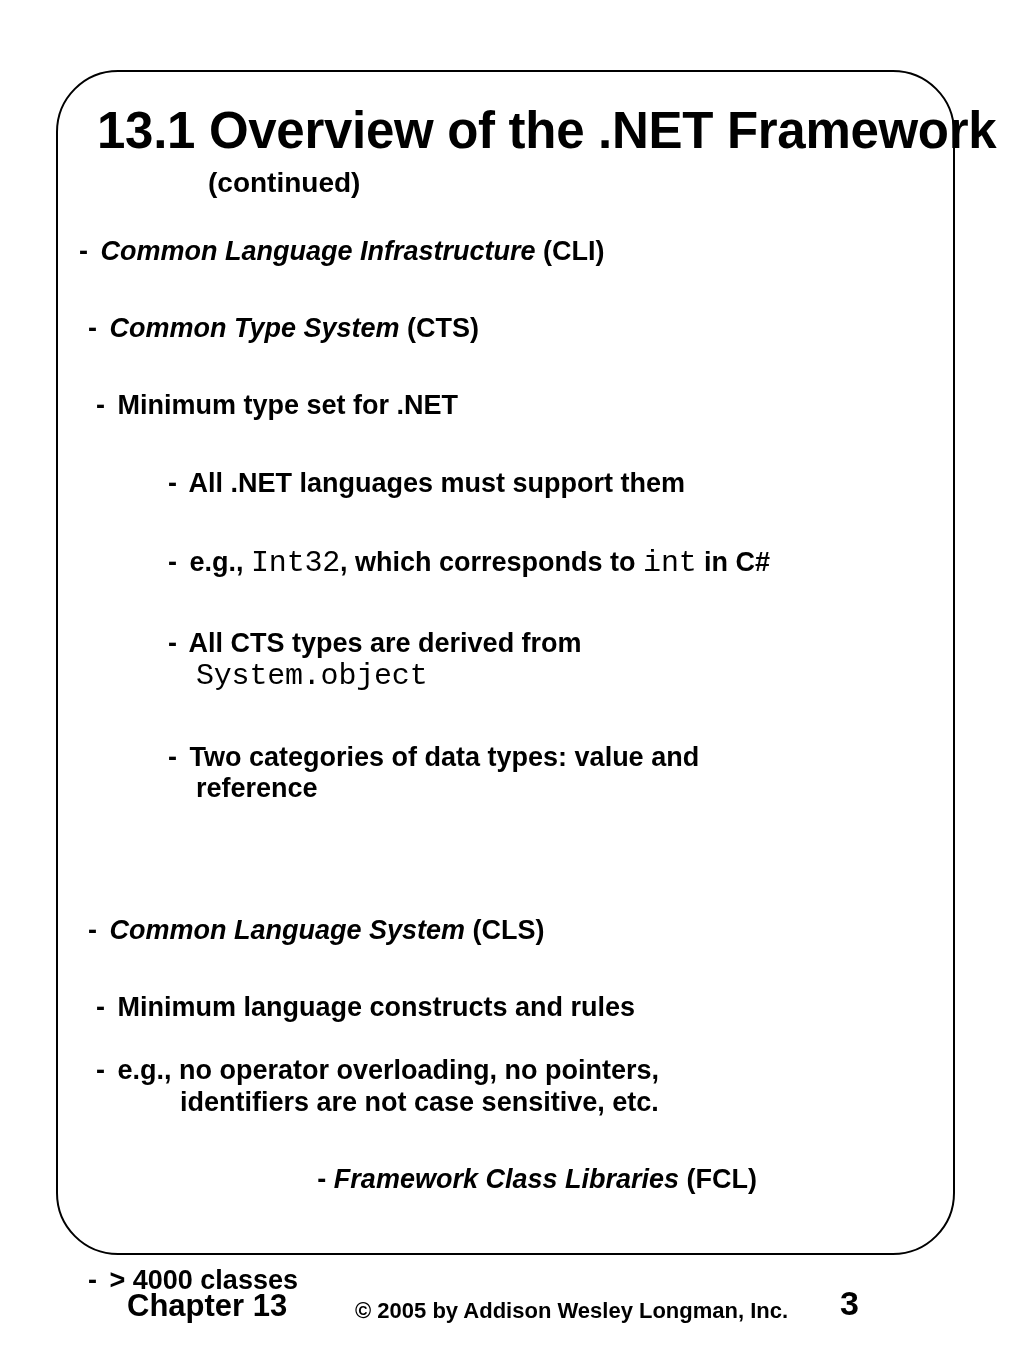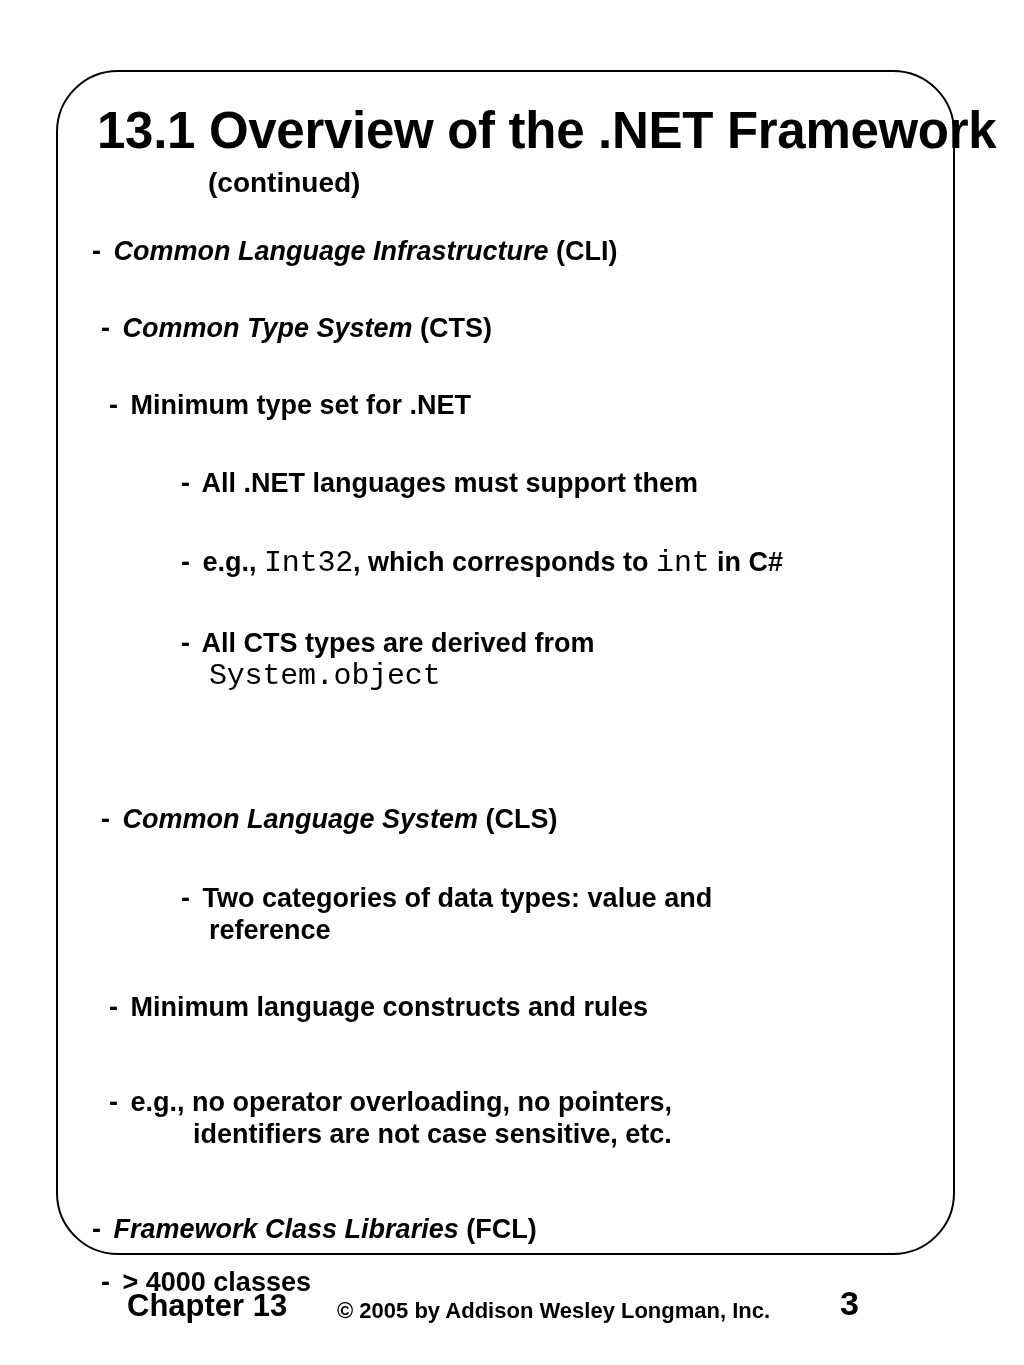--- a/index.html
+++ b/index.html
@@ -47,21 +47,21 @@
     font-size: 28px;
     font-weight: bold;
     margin-left: 111px;
     margin-top: 10px;
     line-height: 1.05;
   }
 
   
   #body-list {
     position: absolute;
-    left: 17px;
+    left: 4px;
     top: 236px;
     width: 813px;
   }
   .bullet {
     position: relative;
     font-size: 27px;
     font-weight: bold;
     line-height: 1.16;
     box-sizing: border-box;
   }
@@ -81,23 +81,23 @@
   
   .sp-cli   { margin-top: 0px; }
   .sp-cts   { margin-top: 46px; }
   .sp-min   { margin-top: 45px; }
   .sp-all   { margin-top: 47px; }
   .sp-eg    { margin-top: 47px; }
   .sp-derv  { margin-top: 47px; }
   .sp-two   { margin-top: 48px; }
   .sp-cls   { margin-top: 110px; }
   .sp-minl  { margin-top: 46px; }
-  .sp-egno  { margin-top: 64px; }
-  .sp-fcl   { margin-top: 64px; }
-  .sp-4000  { margin-top: 22px; }
+  .sp-egno  { margin-top: 32px; }
+  .sp-fcl   { margin-top: 46px; text-align: right; }
+  .sp-4000  { margin-top: 70px; }
 
   .term {
     font-style: italic;
     font-weight: bold;
   }
   .code {
     font-family: "Liberation Mono", "DejaVu Sans Mono", monospace;
     font-weight: normal;
     font-size: 30px;
     letter-spacing: -0.2px;
@@ -121,21 +121,21 @@
   #footer-chapter {
     position: absolute;
     left: 127px;
     top: 0px;
     font-size: 31px;
     font-weight: bold;
     white-space: nowrap;
   }
   #footer-copyright {
     position: absolute;
-    left: 337px;
+    left: 355px;
     top: 10px;
     font-size: 22px;
     font-weight: bold;
     white-space: nowrap;
   }
   #footer-pagenum {
     position: absolute;
     left: 840px;
     top: -4px;
     font-size: 34px;
@@ -177,28 +177,28 @@
   <div class="bullet lvl4 sp-eg">
     <span class="dash">-</span>
     <span class="btext"> <span>e.g., </span><span class="code">Int32</span><span>, which corresponds to </span><span class="code">int</span><span> in C#</span></span>
   </div>
 
   <div class="bullet lvl4 sp-derv">
     <span class="dash">-</span>
     <span class="btext"> <span>All CTS types are derived from </span><span class="code">System.object</span></span>
   </div>
 
+  <div class="bullet lvl4 sp-two">
+    <span class="dash">-</span>
+    <span class="btext"> <span>Two categories of data types: value and reference</span></span>
+  </div>
+
   <div class="bullet lvl2 sp-cls">
     <span class="dash">-</span>
     <span class="btext"> <span class="term">Common Language System</span><span> (CLS)</span></span>
-  </div>
-
-  <div class="bullet lvl4 sp-two">
-    <span class="dash">-</span>
-    <span class="btext"> <span>Two categories of data types: value and reference</span></span>
   </div>
 
   <div class="bullet lvl3 sp-minl">
     <span class="dash">-</span>
     <span class="btext"> <span>Minimum language constructs and rules</span></span>
   </div>
 
   <div class="bullet lvl3 sp-egno deep-wrap">
     <span class="dash">-</span>
     <span class="btext"> <span>e.g., no operator overloading, no pointers,</span></span>

